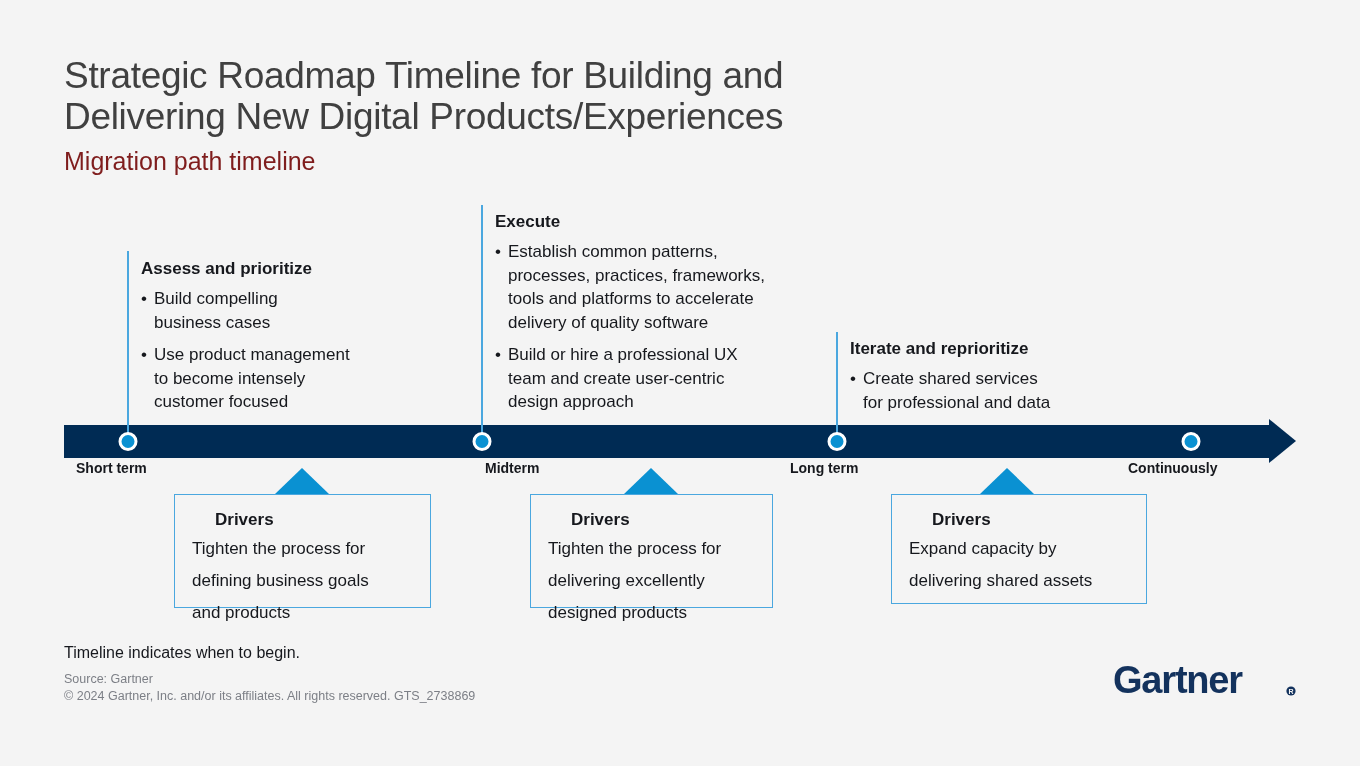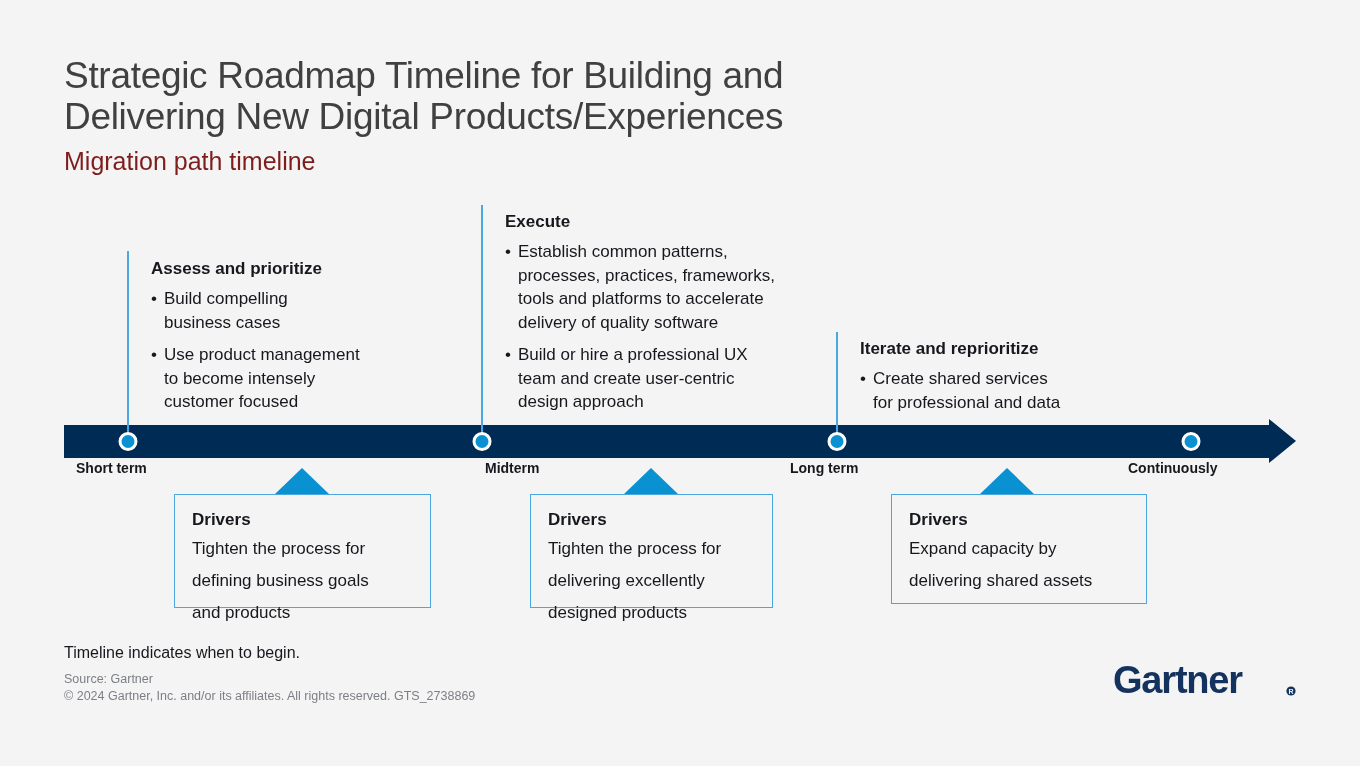--- a/index.html
+++ b/index.html
@@ -71,21 +71,21 @@
   .stem {
     position:absolute;
     width:2px;
     background:#4aa7df;
     z-index:1;
   }
 
   
   .callout {
     position:absolute;
-    padding-left:24px;
+    padding-left:14px;
     z-index:2;
   }
   .callout-title {
     font-size:17px;
     font-weight:bold;
     color:#16181d;
     line-height:22px;
     margin-bottom:7px;
   }
   .bullets { list-style:none; }
@@ -110,20 +110,21 @@
     background:#f4f4f4;
     padding:14px 16px 14px 17px;
     z-index:3;
   }
   .driver-title {
     font-size:17px;
     font-weight:bold;
     color:#16181d;
     line-height:22px;
     margin-bottom:2px;
+    margin-left:23px;
   }
   .driver-text {
     font-size:17px;
     line-height:32px;
     color:#16181d;
   }
   .driver-tri {
     position:absolute;
     width:0; height:0;
     border-left:27px solid transparent;

